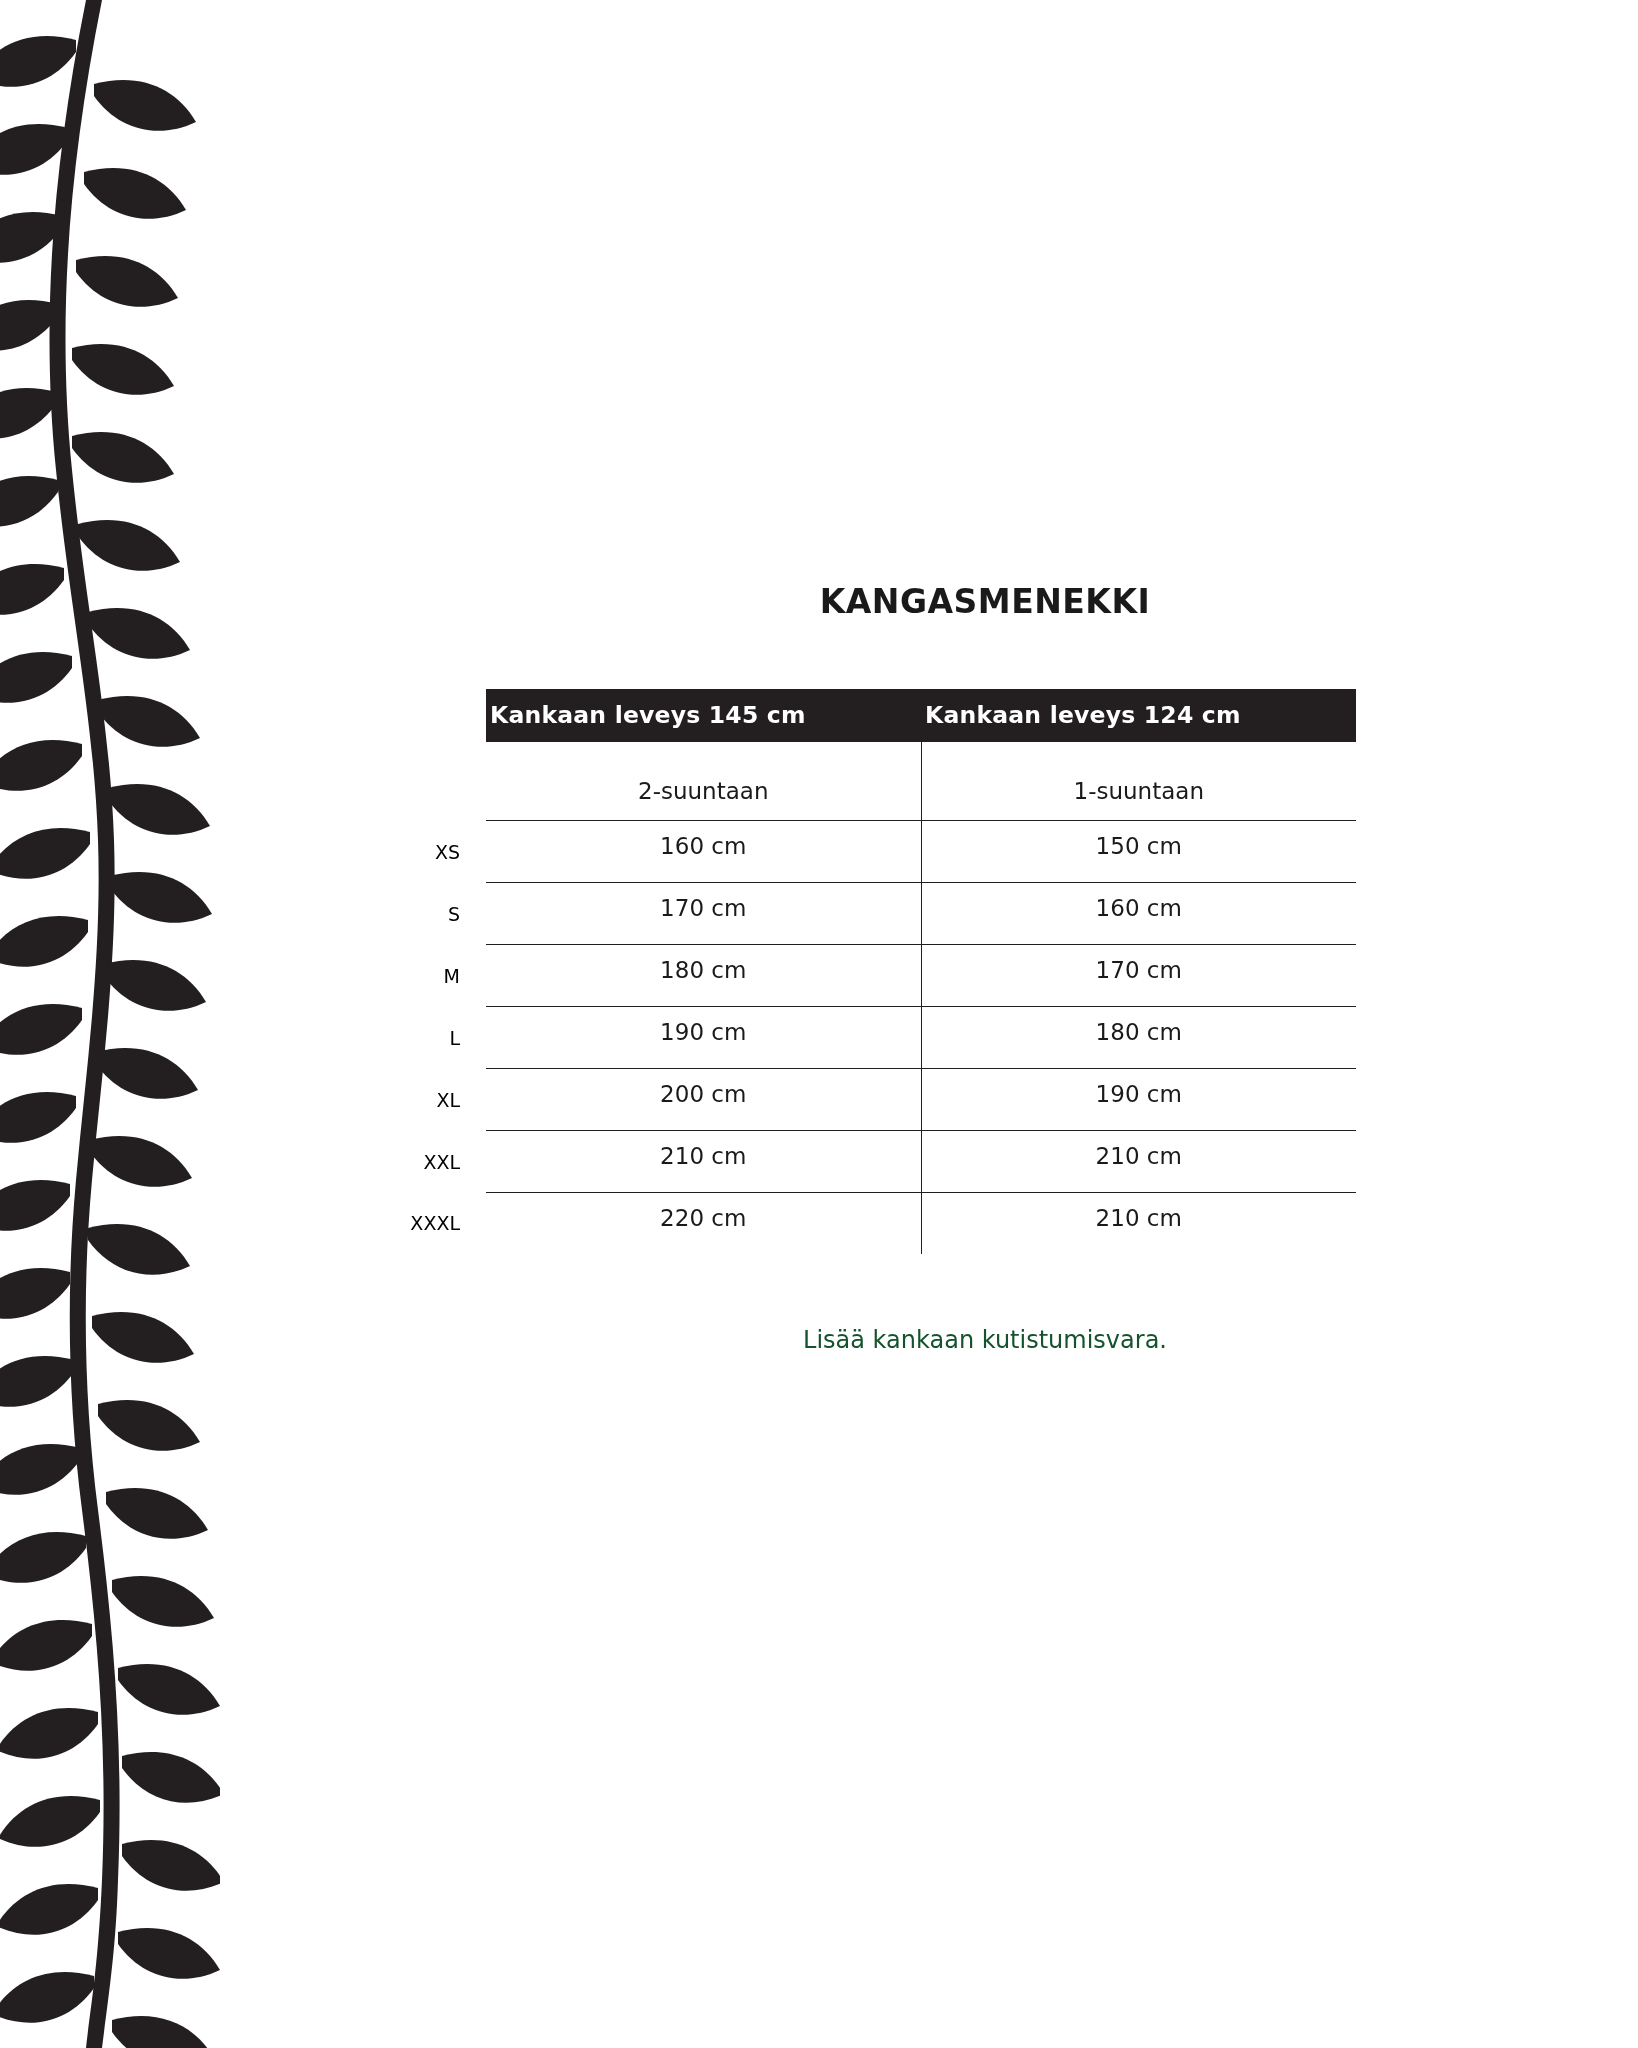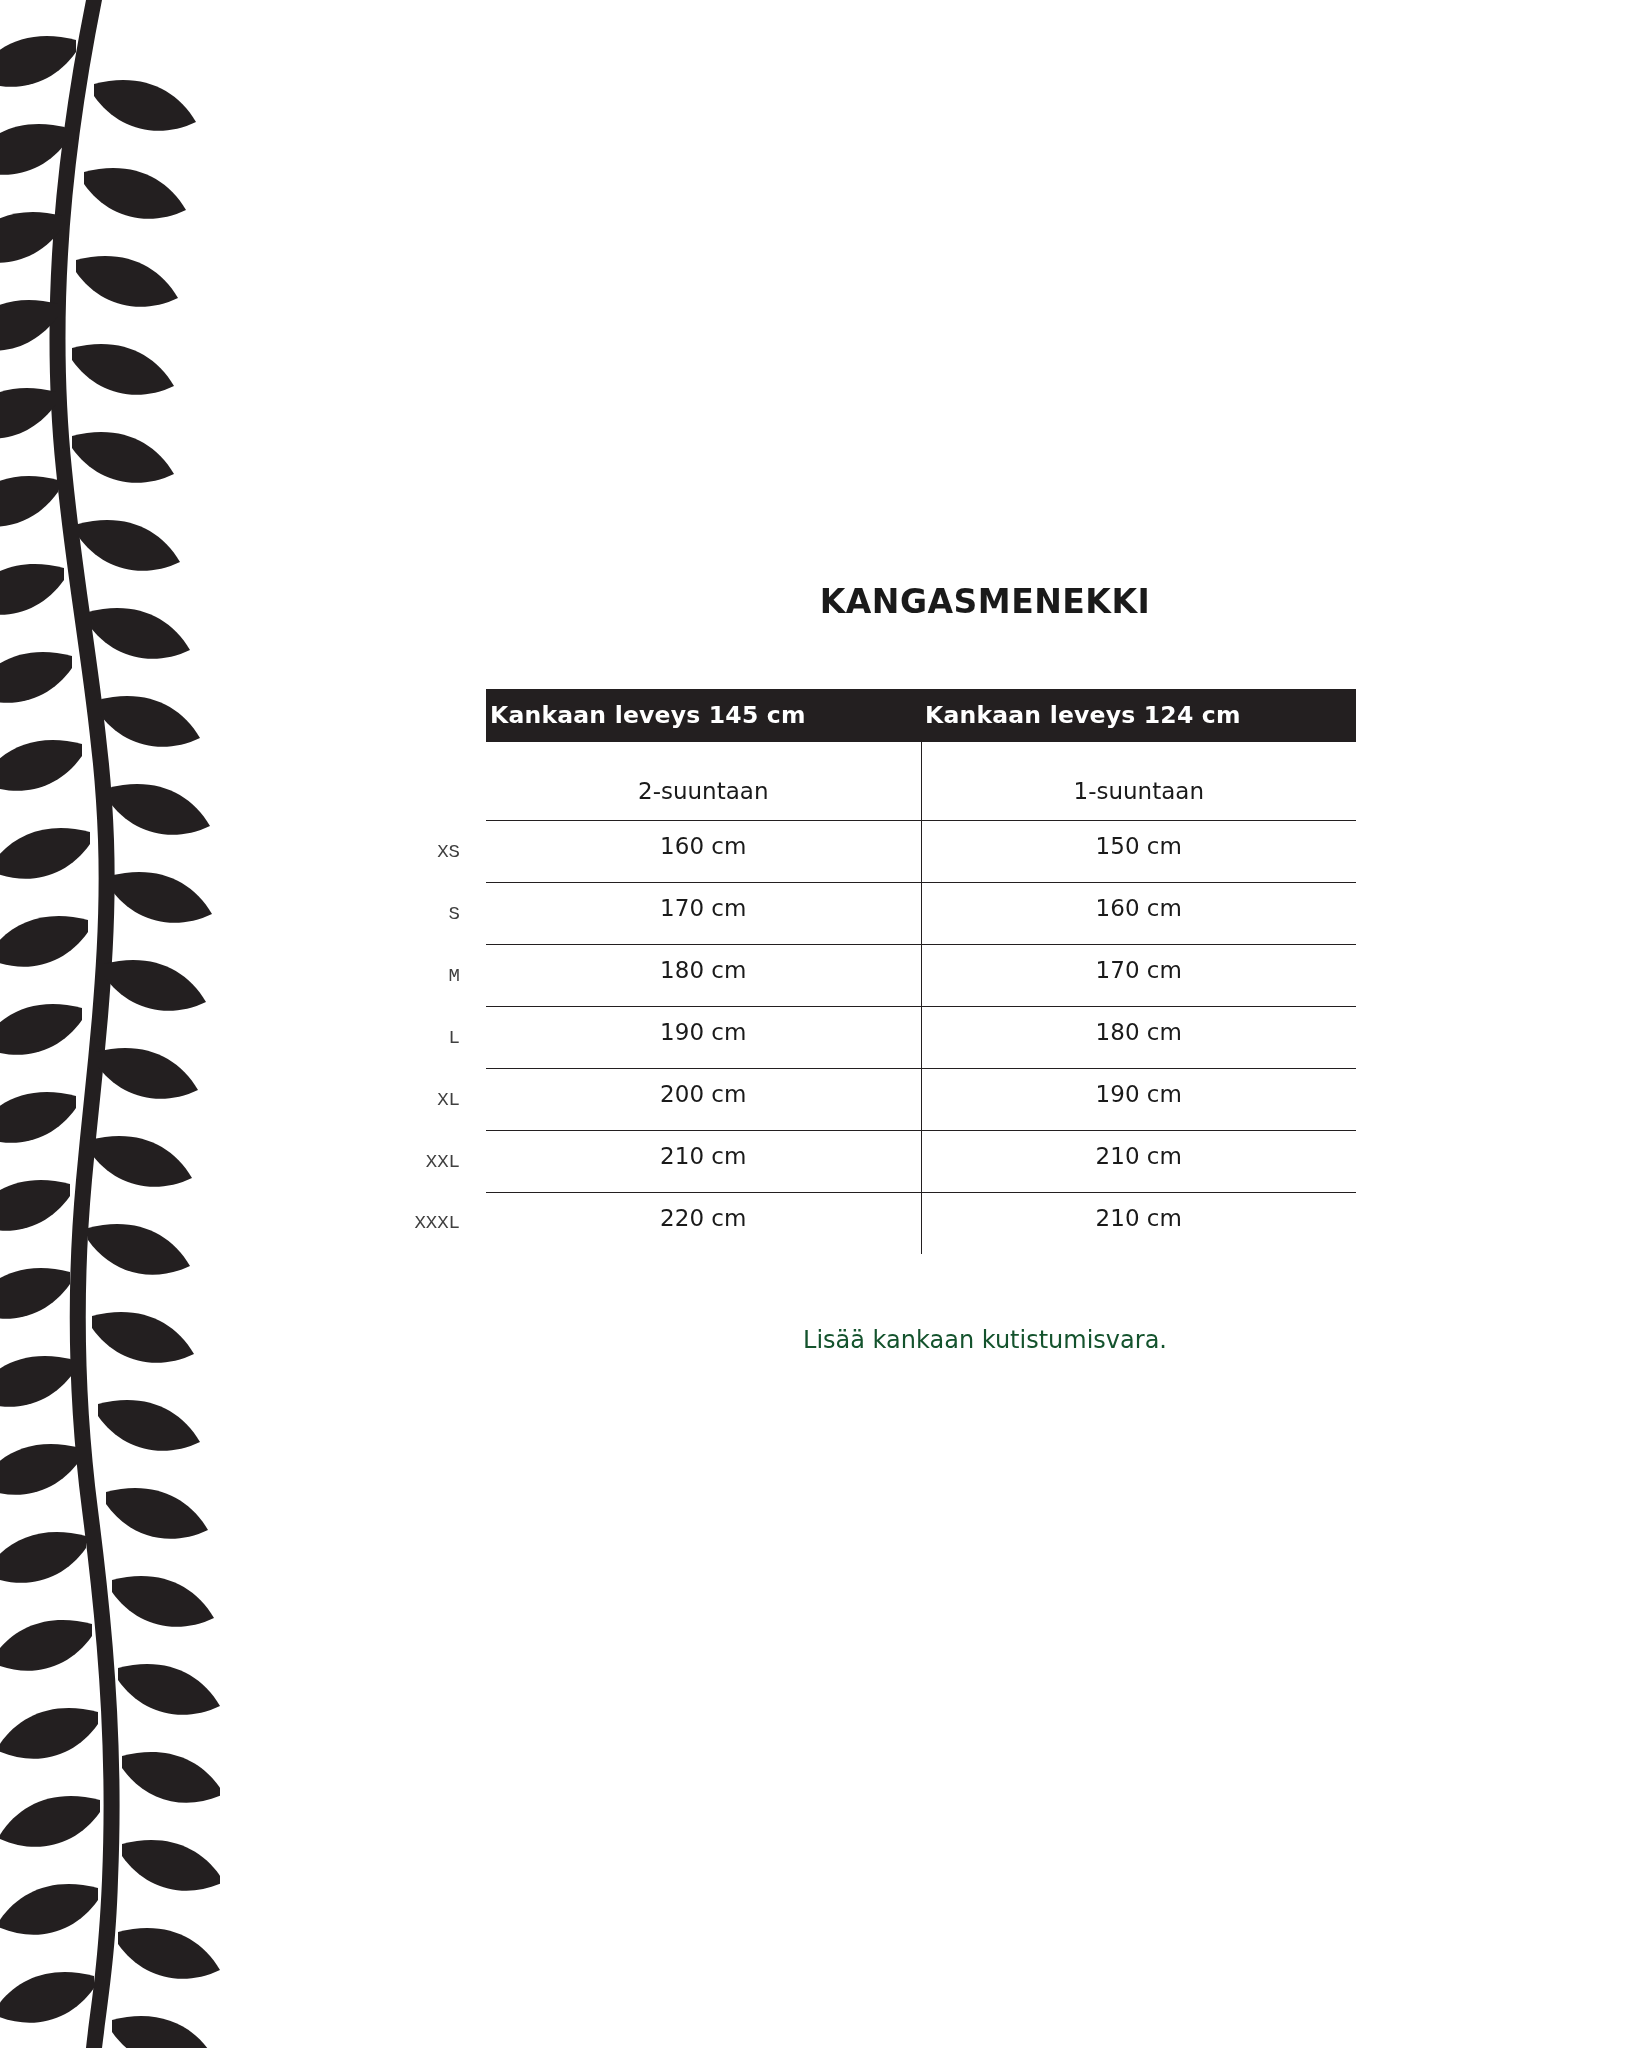--- a/index.html
+++ b/index.html
@@ -86,23 +86,22 @@
 
   .subhdr.left-col {
     border-right: 1.5px solid #231f20;
   }
 
   td.size-cell {
     font-size: 19px;
     font-weight: 400;
     text-align: right;
     padding: 12px 26px 12px 0;
-    color: #404040;
+    color: #000000;
     border: none;
-    font-family: Liberation Mono, monospace;
   }
 
   td.val {
     font-size: 23px;
     font-weight: 400;
     text-align: center;
     padding: 12px 4px 23px 4px;
     border-bottom: 1.5px solid #231f20;
   }
 

